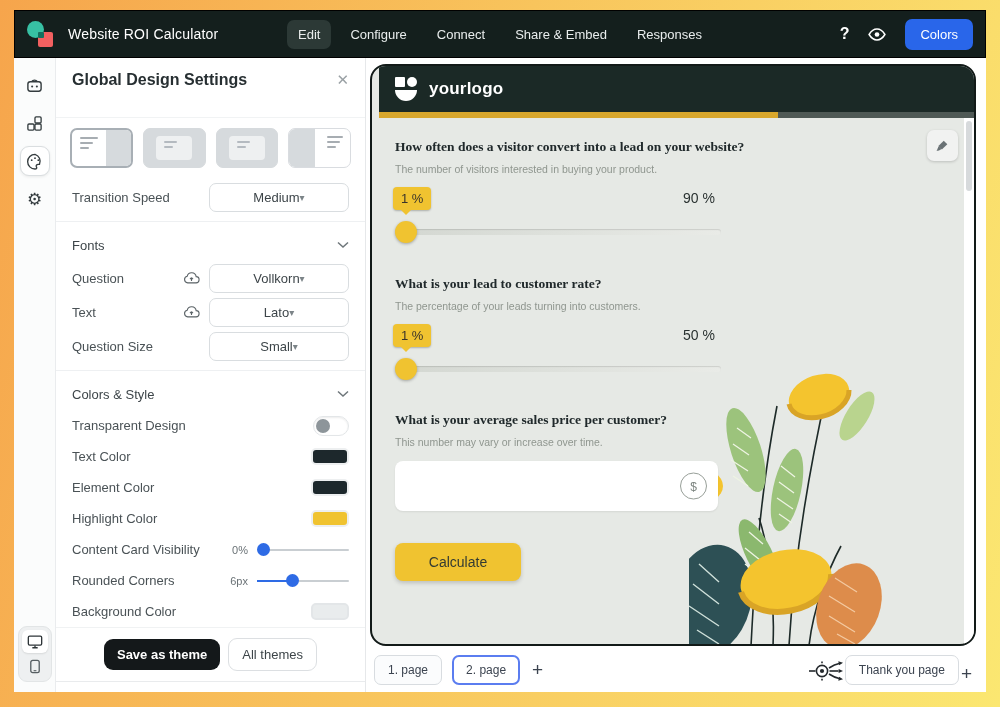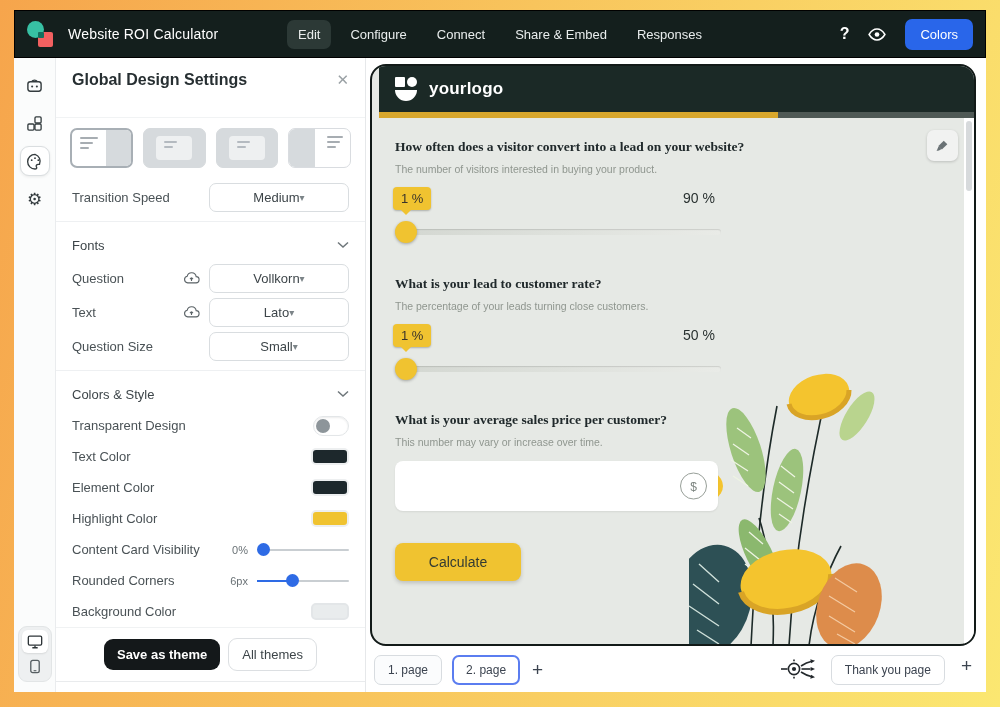--- a/index.html
+++ b/index.html
@@ -107,21 +107,21 @@
   .price-input { margin-top:13px; width:323px; height:50px; background:#fff; border-radius:8px; position:relative; box-shadow:0 1px 2px rgba(0,0,0,.08); cursor:text; }
   .dollar-circle { position:absolute; right:11px; top:50%; transform:translateY(-50%); width:27px; height:27px; border:1px solid #989f99; border-radius:50%; color:#7d8580; font-size:12px; display:flex; align-items:center; justify-content:center; }
   .calc-btn { position:absolute; left:16px; top:425px; width:126px; height:38px; background:#f2c433; border:none; border-radius:8px; font-size:14px; color:#333b33; font-family:inherit; box-shadow:0 2px 4px rgba(0,0,0,.18); z-index:2; cursor:pointer; }
   .illustration { position:absolute; left:310px; top:250px; width:210px; height:280px; z-index:1; }
 
   
   .pagebar { position:absolute; left:0; right:0; bottom:0; height:44px; background:#fff; display:flex; align-items:center; padding:0 14px 0 8px; }
   .page-tab { border:1px solid #d8dce0; border-radius:7px; padding:7px 13px; font-size:12px; color:#3c4450; margin-right:10px; background:#fbfcfd; cursor:pointer; white-space:nowrap; }
   .page-tab.active { border:2px solid #5b7df0; background:#fff; padding:6px 12px; }
   .add-page { font-size:19px; color:#3c4450; margin-left:2px; cursor:pointer; background:none; border:none; font-family:inherit; }
-  .pagebar-right { margin-left:auto; display:flex; align-items:flex-start; gap:14px; }
+  .pagebar-right { margin-left:auto; display:flex; align-items:flex-end; }
 </style>
 </head>
 <body>
 
 <div class="window">
 
   <div class="topbar">
     <div class="applogo">
       <span class="circ"></span>
       <span class="sq"></span>
@@ -409,21 +409,21 @@
             <div class="slider-box">
               <span class="val-badge">1 %</span>
               <span class="range-val">90 %</span>
               <div class="track"></div>
               <span class="thumb-dot"></span>
             </div>
           </div>
 
           <div class="qblock q2">
             <div class="q-title">What is your lead to customer rate?</div>
-            <div class="q-sub">The percentage of your leads turning close customers.</div>
+            <div class="q-sub">The percentage of your leads turning into customers.</div>
             <div class="slider-box">
               <span class="val-badge">1 %</span>
               <span class="range-val">50 %</span>
               <div class="track"></div>
               <span class="thumb-dot"></span>
             </div>
           </div>
 
           <div class="qblock q3">
             <div class="q-title">What is your average sales price per customer?</div>

